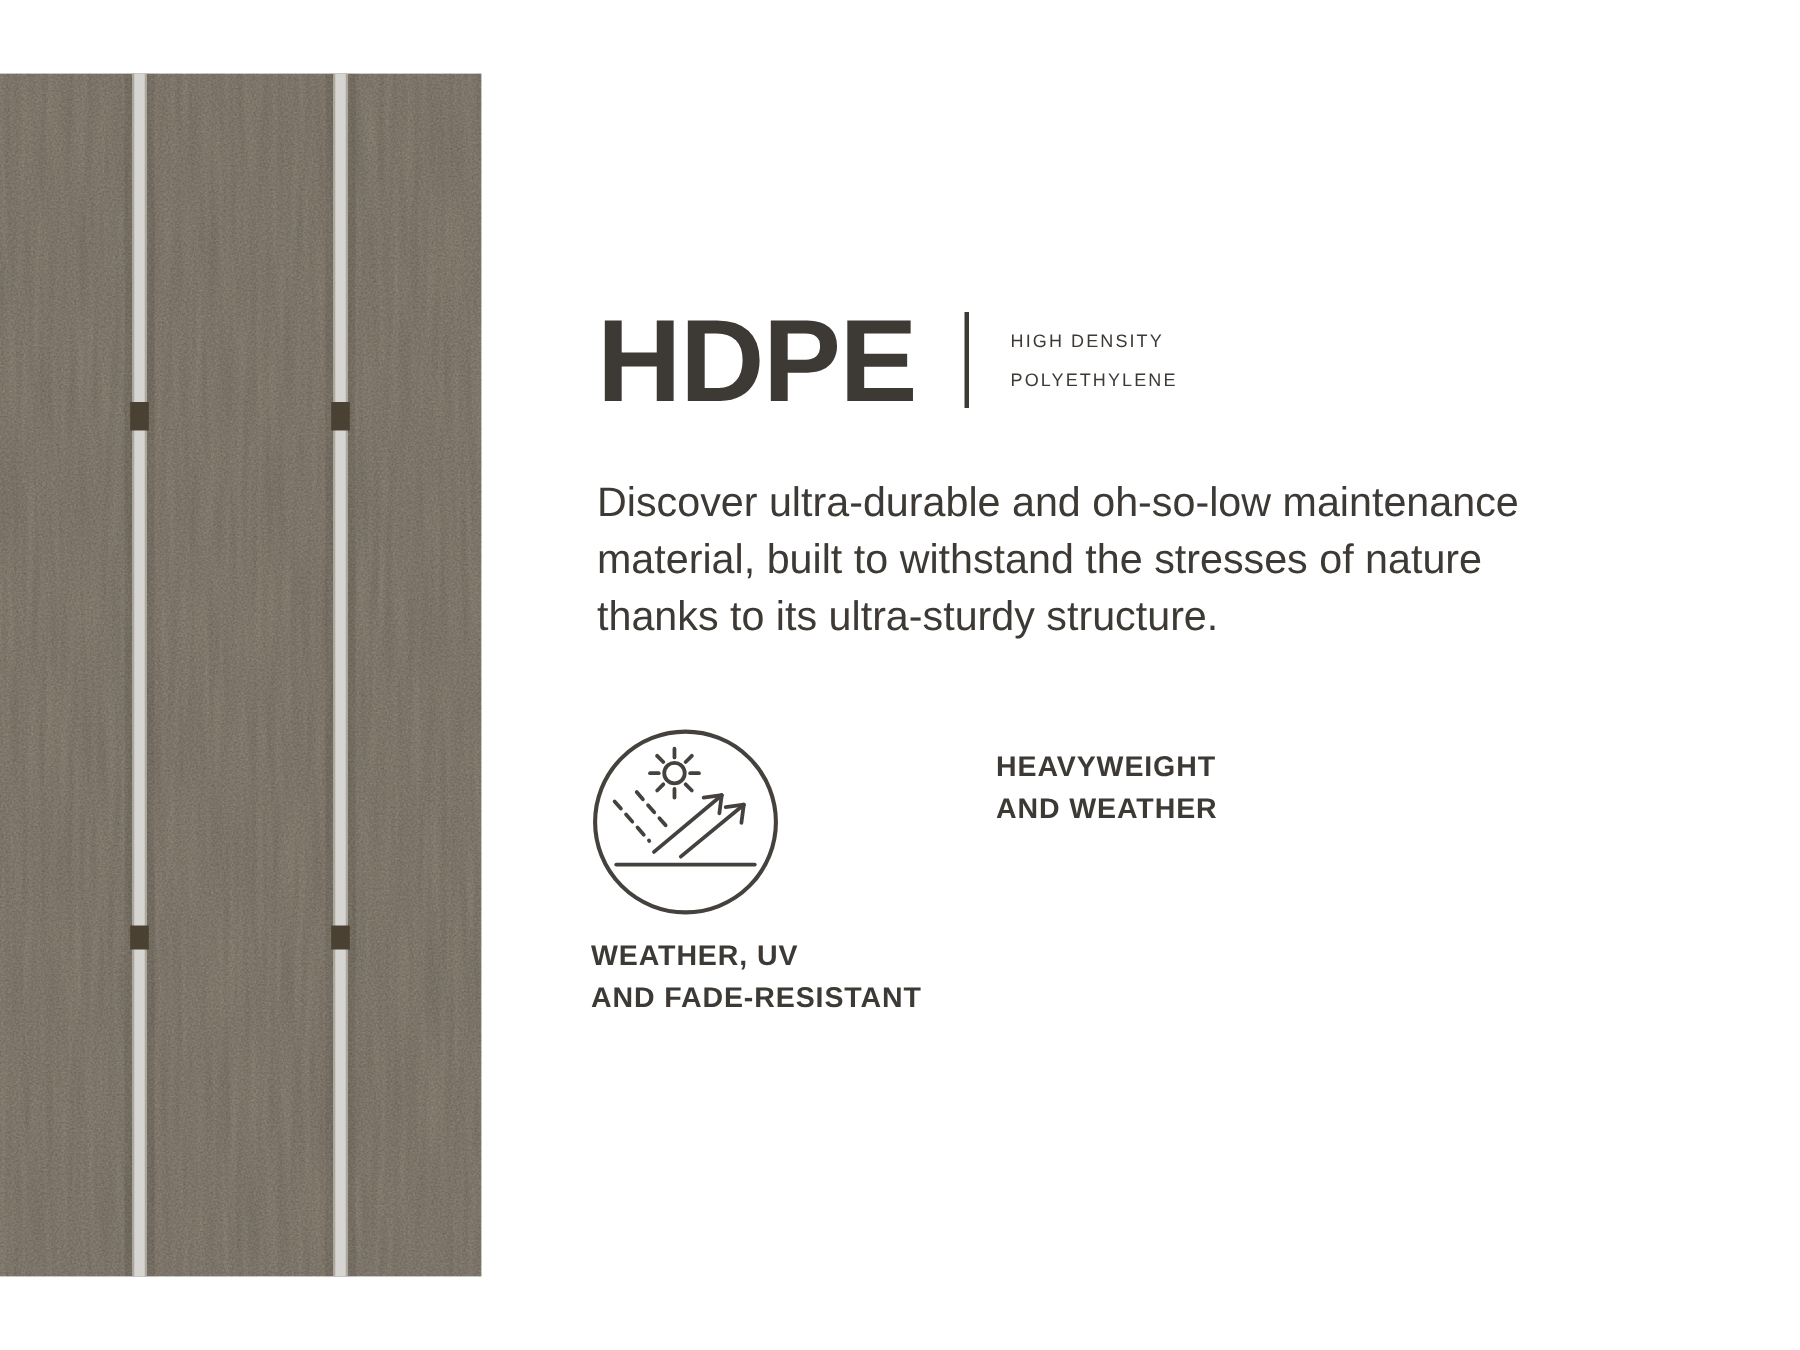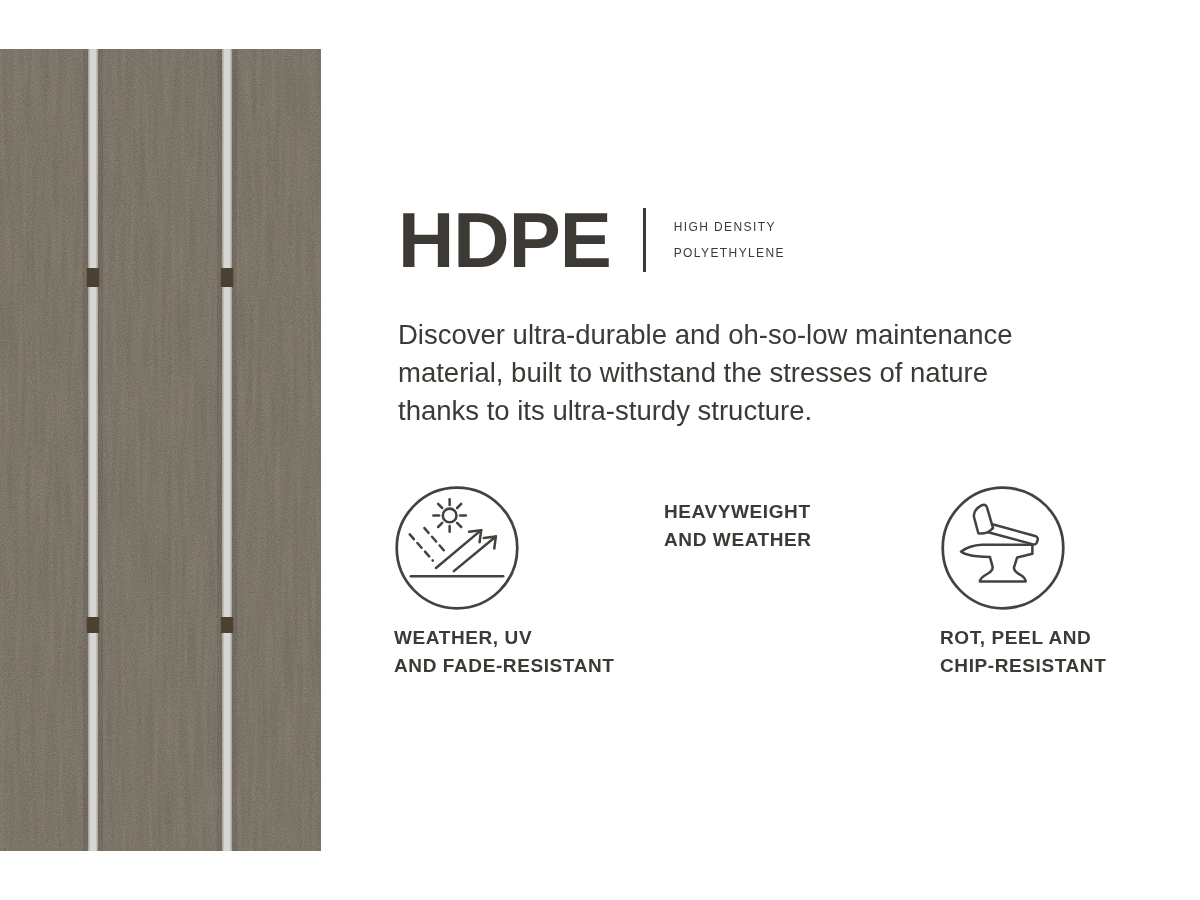--- a/index.html
+++ b/index.html
@@ -142,29 +142,15 @@
       </div>
       <p class="feature-label">WEATHER, UV
 AND FADE-RESISTANT</p>
     </li>
 
     <li class="feature">
       <p class="feature-label">HEAVYWEIGHT
 AND WEATHER</p>
     </li>
 
-    <li class="feature">
-      <div class="badge">
-        <svg width="126" height="126" viewBox="0 0 120 120" fill="none" stroke="currentColor">
-          <circle cx="60" cy="60" r="57.4" stroke-width="2.6"></circle>
-          <g stroke-width="2.4" stroke-linejoin="round" fill="#ffffff">
-            <path d="M20,63.5 Q28,57.5 40,57 L88,57 L88,65.5 L73.5,69 L70.5,78.5 Q70,82 76.5,85.5 Q81.5,88.5 81.5,92 L38,92 Q38,88.5 44.5,85 Q51,81.5 50,77.5 L47.5,68.5 Q34,68.5 27,66.5 Q22,65.5 20,63.5 Z"></path>
-            <path d="M46.5,36.5 L90.5,48.5 Q94,49.8 92.8,53 L92,55.2 Q91,57.2 88,56.3 L45,44.8 Z"></path>
-            <path d="M39.5,19.5 Q43.5,17.5 44.8,21.5 L50.5,41 Q44,47.5 36.5,46 L32.5,31 Q31,24 39.5,19.5 Z"></path>
-          </g>
-        </svg>
-      </div>
-      <p class="feature-label">ROT, PEEL AND
-CHIP-RESISTANT</p>
-    </li>
 
   </ul>
 </div>
 
 </body></html>

